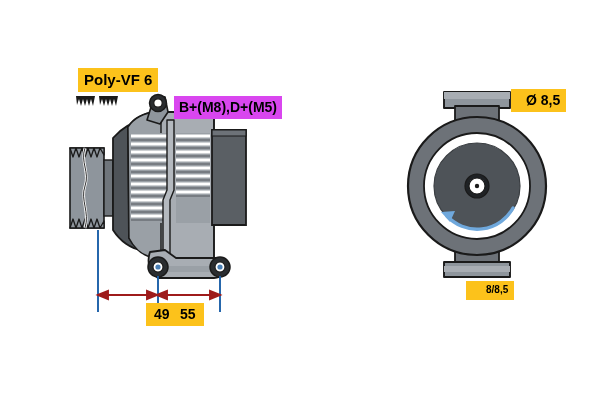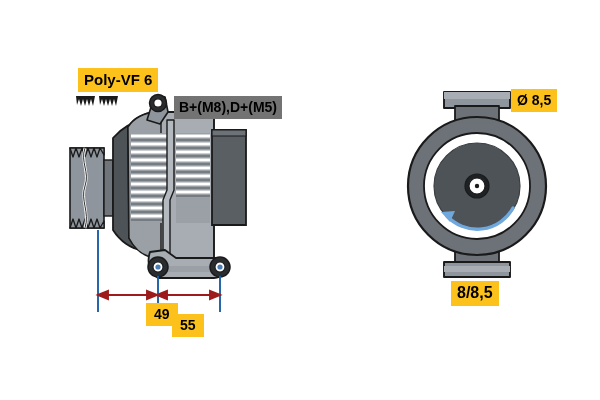--- a/index.html
+++ b/index.html
@@ -33,21 +33,21 @@
     font-weight: bold;
     line-height: 1;
     white-space: nowrap;
     color: #000000;
     box-sizing: border-box;
   }
   .label-yellow {
     background: #fcc21b;
   }
   .label-blue {
-    background: #737373;
+    background: #d946ef;
   }
   #lbl-poly {
     left: 78px;
     top: 68px;
     font-size: 15px;
     padding: 4px 6px 5px 6px;
   }
   #lbl-terminals {
     left: 174px;
     top: 96px;
@@ -62,35 +62,35 @@
   }
   #lbl-49 {
     left: 102px;
     top: 303px;
     font-size: 14px;
     padding: 4px 8px 5px 8px;
     margin-left: 44px;
   }
   #lbl-55 {
     left: 172px;
-    top: 314px;
+    top: 303px;
     font-size: 14px;
     padding: 4px 8px 5px 8px;
   }
   #lbl-d85 {
     left: 511px;
     top: 89px;
     font-size: 14px;
-    padding: 4px 6px 5px 6px;
+    padding: 4px 6px 5px 15px;
   }
   #lbl-885 {
-    left: 451px;
+    left: 466px;
     top: 281px;
-    font-size: 16px;
-    padding: 4px 6px 5px 6px;
+    font-size: 10px;
+    padding: 4px 6px 5px 20px;
   }
 </style>
 </head>
 <body>
 
 <div id="stage">
 
   <svg id="drawing" viewBox="0 0 600 400">
     <defs>
 

